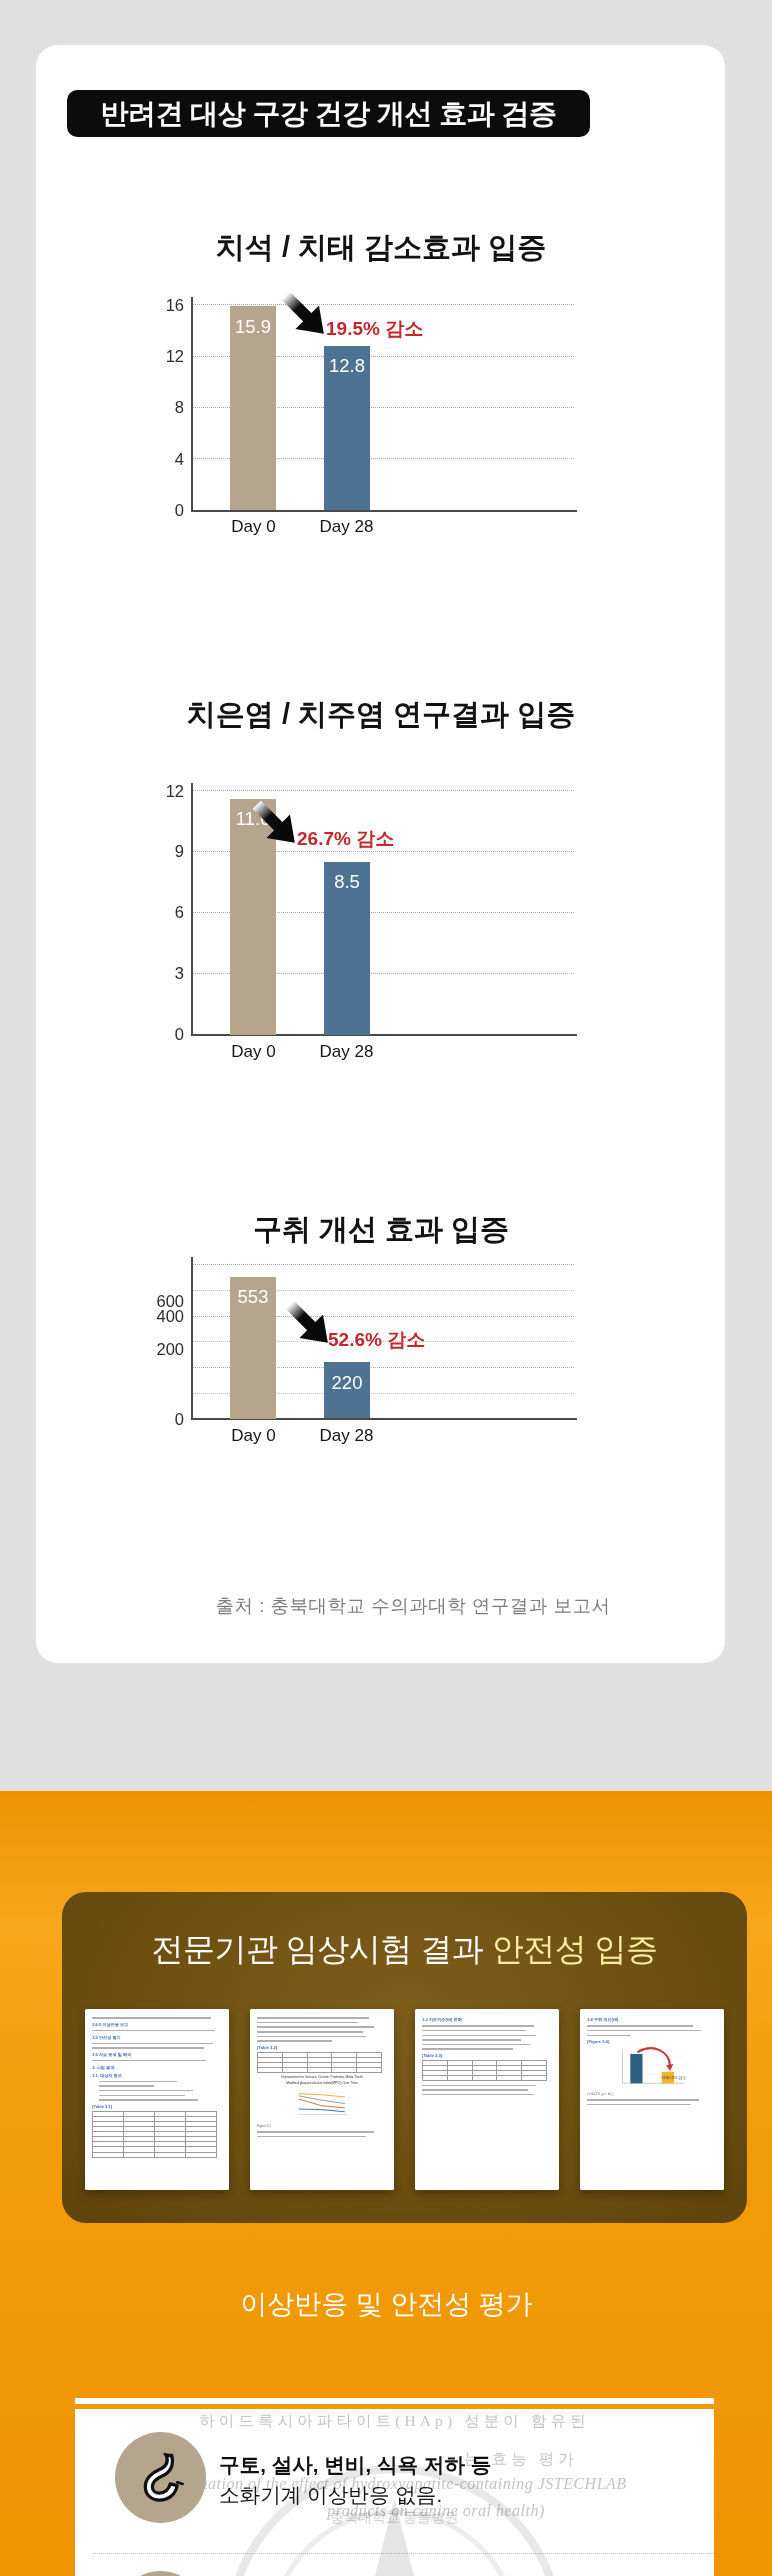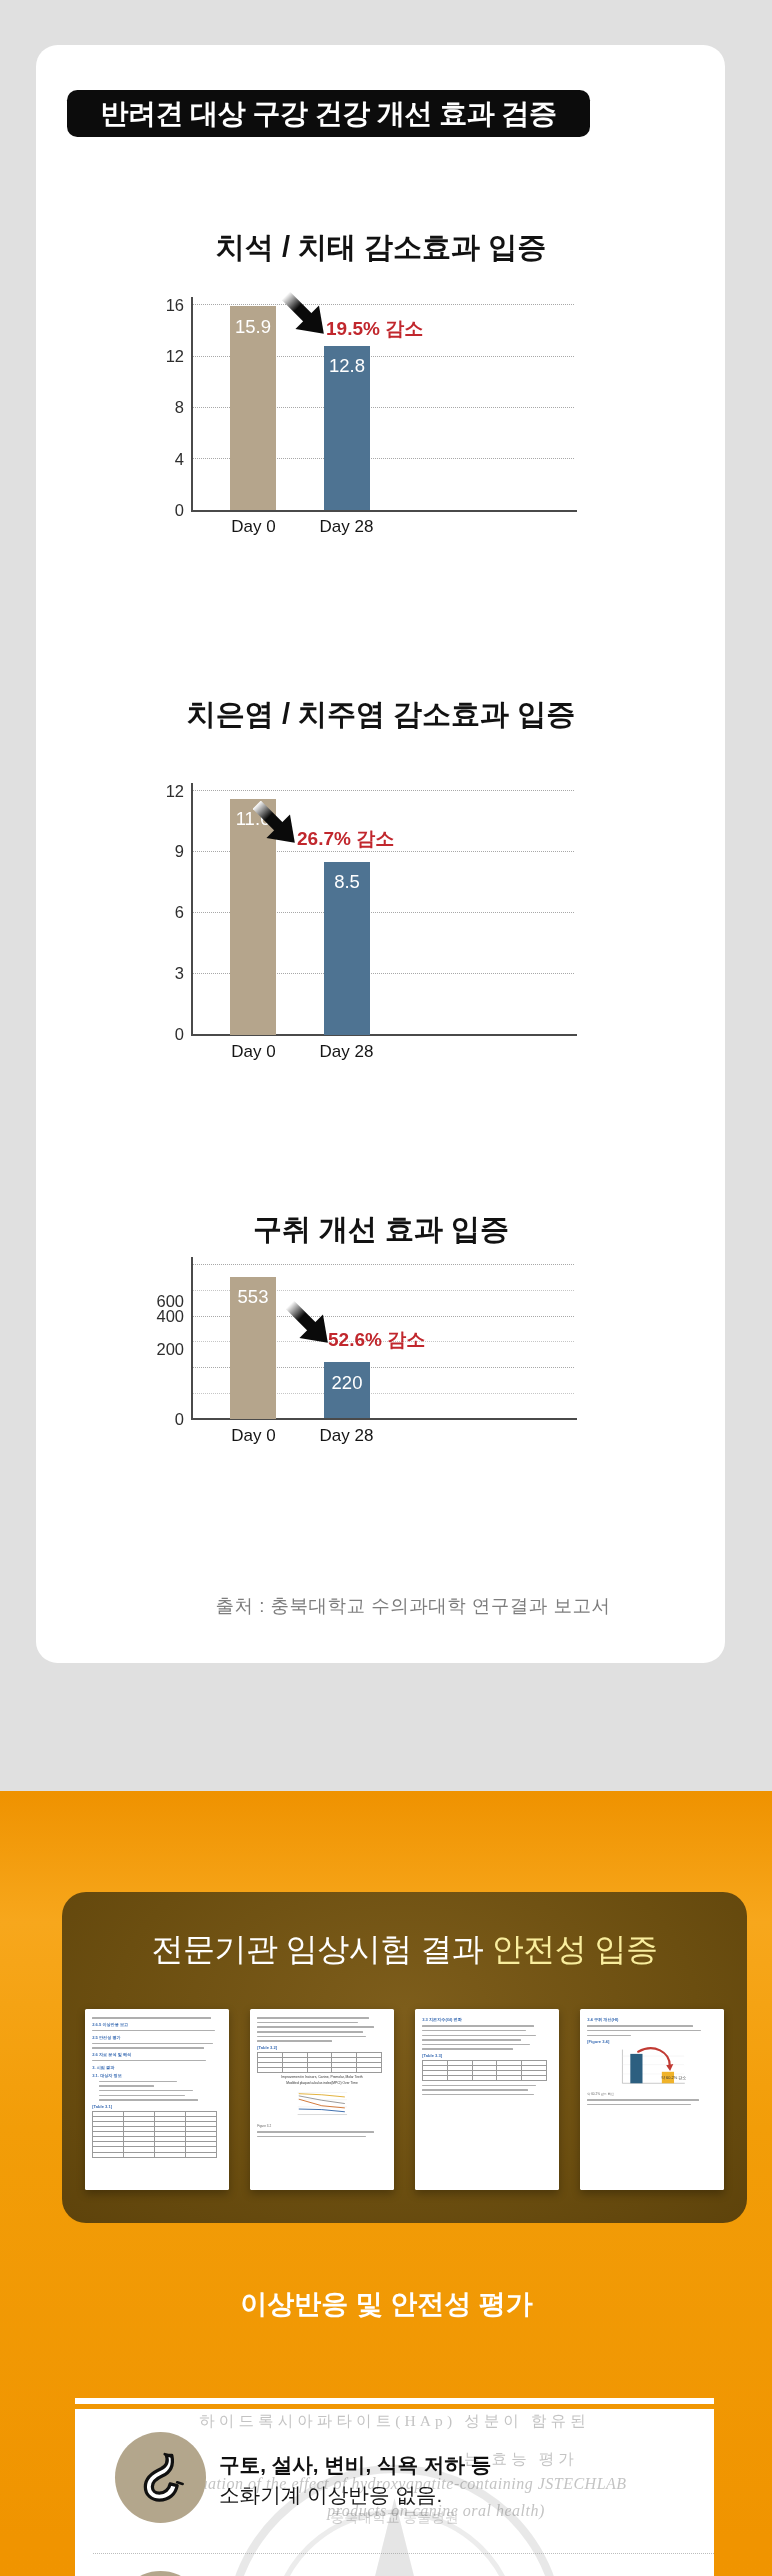--- a/index.html
+++ b/index.html
@@ -32,21 +32,21 @@
   .thumb{top:2009px;width:144px;height:181px;background:#fff;border-radius:1.5px;overflow:hidden;
      padding:5.2px 7.2px;box-sizing:border-box;box-shadow:0 3.1px 8.2px rgba(0,0,0,.28);}
   .doc-h{font-size:4.1px;font-weight:bold;color:#3a6cb3;margin:3.1px 0 1.5px;white-space:nowrap;overflow:hidden;}
   .doc-h2{font-size:3.3px;color:#333;text-align:center;margin:1.5px 0;white-space:nowrap;overflow:hidden;}
   .doc-cap{font-size:3.1px;color:#666;margin:1.5px 0;white-space:nowrap;overflow:hidden;}
   .doc-l{height:1.5px;background:#8d8d8d;opacity:.7;margin:3.1px 0;border-radius:0.5px;}
   .doc-b{height:1.5px;background:#8d8d8d;opacity:.7;margin:3.1px 0 3.1px 7.2px;border-radius:0.5px;}
   .mini-table{border-collapse:collapse;width:96%;margin:2.1px 0;}
   .mini-table td{border:0.5px solid #9a9a9a;height:4.1px;padding:0;}
   
-  #safety-title{left:0;top:2286px;width:773px;text-align:center;font-size:27px;font-weight:bold;color:#ffffff;}
+  #safety-title{left:0;top:2286px;width:773px;text-align:center;font-size:27px;font-weight:normal;color:#ffffff;}
   #strip-a{left:75px;top:2398px;width:639px;height:6.2px;background:#fff;}
   #safety-panel{left:75px;top:2409px;width:639px;height:686px;background:#ffffff;overflow:hidden;}
   .wm{color:rgba(145,145,145,.55);font-family:"Liberation Serif",serif;white-space:nowrap;}
   .sep{border-top:1.5px dotted #9b9b9b;opacity:.65;height:0;}
   .item-circle{width:91px;height:91px;border-radius:50%;background:#b3a68c;display:flex;
      align-items:center;justify-content:center;}
   .item-l1{font-size:20.6px;color:#101010;white-space:nowrap;font-weight:bold;}
   .item-l1 .rest{font-weight:normal;}
   .item-l2{font-size:20.6px;color:#161616;white-space:nowrap;}
 </style>
@@ -84,21 +84,21 @@
             <linearGradient id="ag0" x1="0" y1="0" x2="0" y2="1">
       <stop offset="0" stop-color="#ffffff"></stop>
               <stop offset="0.55" stop-color="#0a0a0a"></stop>
     </linearGradient>
           </defs>
     <g transform="rotate(-45 50 50)">
       <rect x="38" y="-10" width="24" height="64" fill="url(#ag0)"></rect>
       <polygon points="16,52 84,52 50,100" fill="#0a0a0a"></polygon>
     </g>
         </svg></div>
-      <div class="abs c-title" style="top:697px">치은염 / 치주염 감소효과 입증</div>
+      <div class="abs c-title" style="top:697px">치은염 / 치주염 연구결과 입증</div>
       <div class="abs grid" style="left:192px;top:790px;width:382px"></div>
       <div class="abs tick" style="left:148px;top:782px">12</div>
       <div class="abs grid" style="left:192px;top:851px;width:382px"></div>
       <div class="abs tick" style="left:148px;top:842px">9</div>
       <div class="abs grid" style="left:192px;top:912px;width:382px"></div>
       <div class="abs tick" style="left:148px;top:903px">6</div>
       <div class="abs grid" style="left:192px;top:973px;width:382px"></div>
       <div class="abs tick" style="left:148px;top:964px">3</div>
       <div class="abs tick" style="left:148px;top:1025px">0</div>
       <div class="abs axis" style="left:191px;top:783px;width:1.5px;height:252px"></div>

